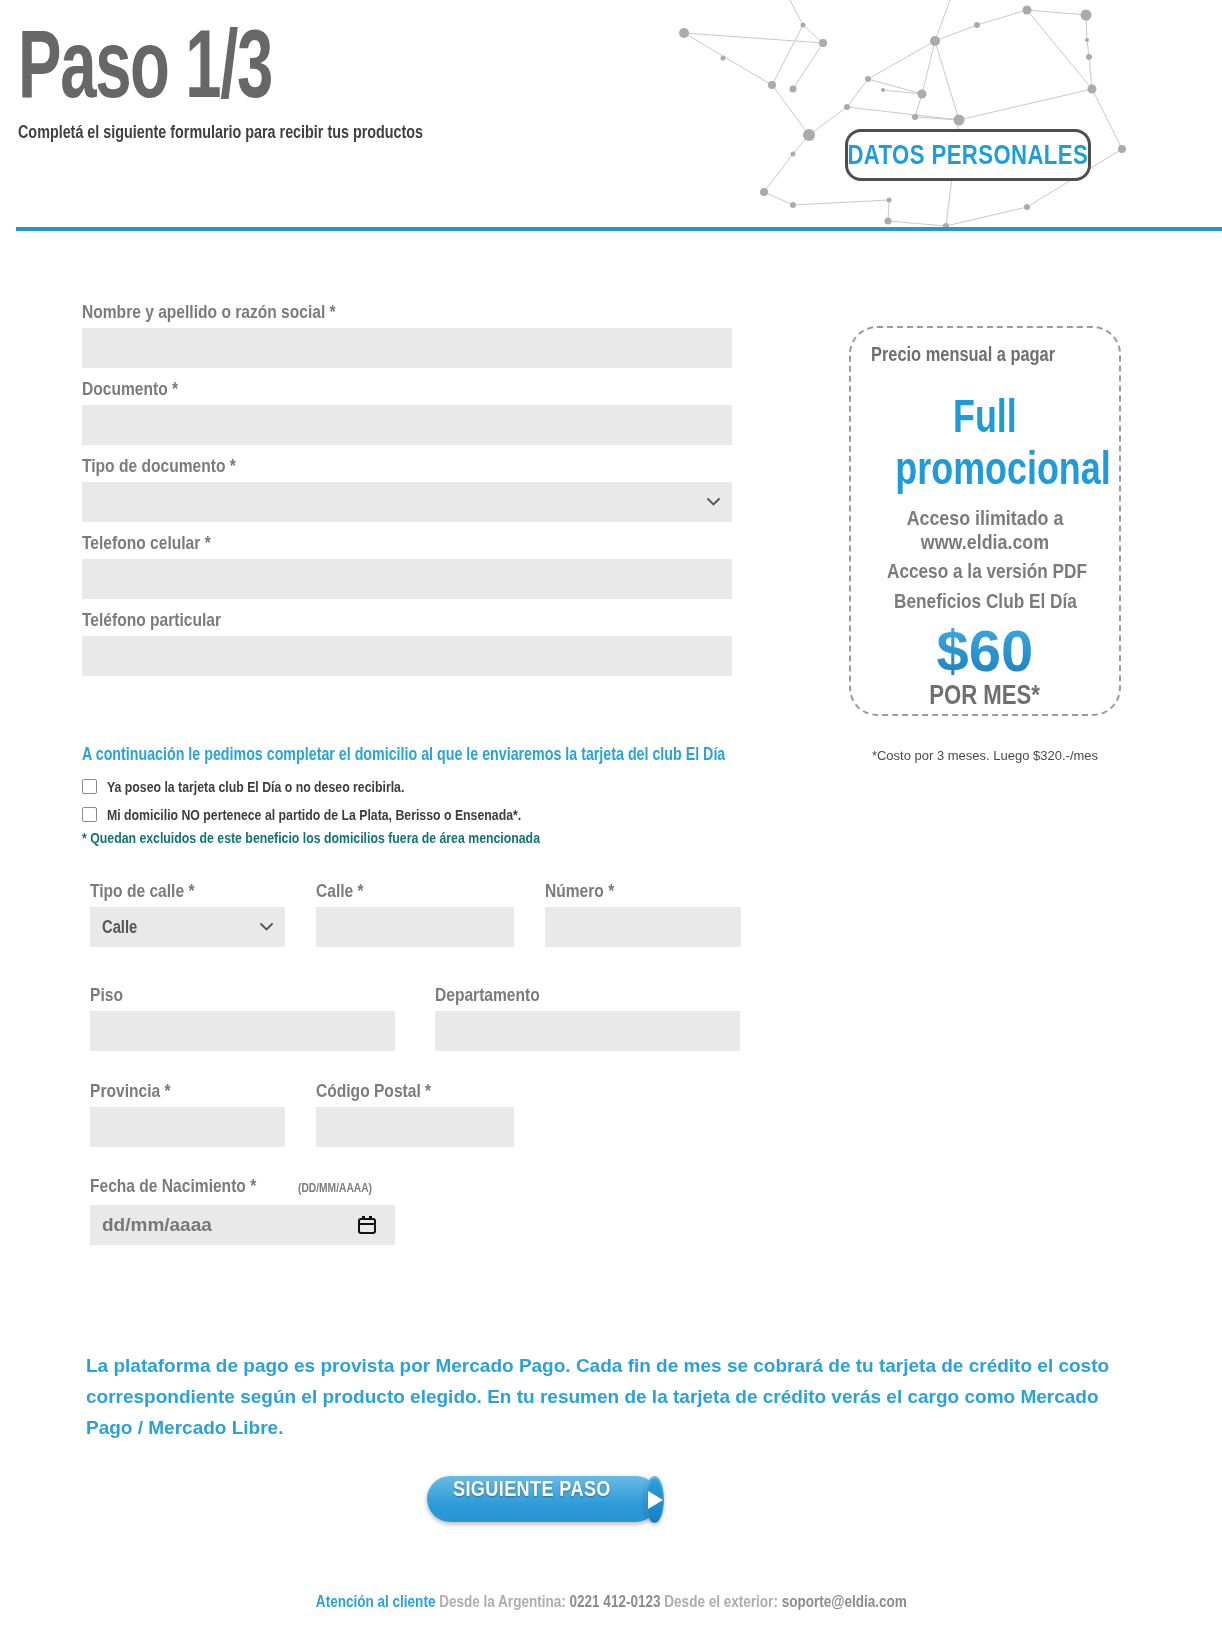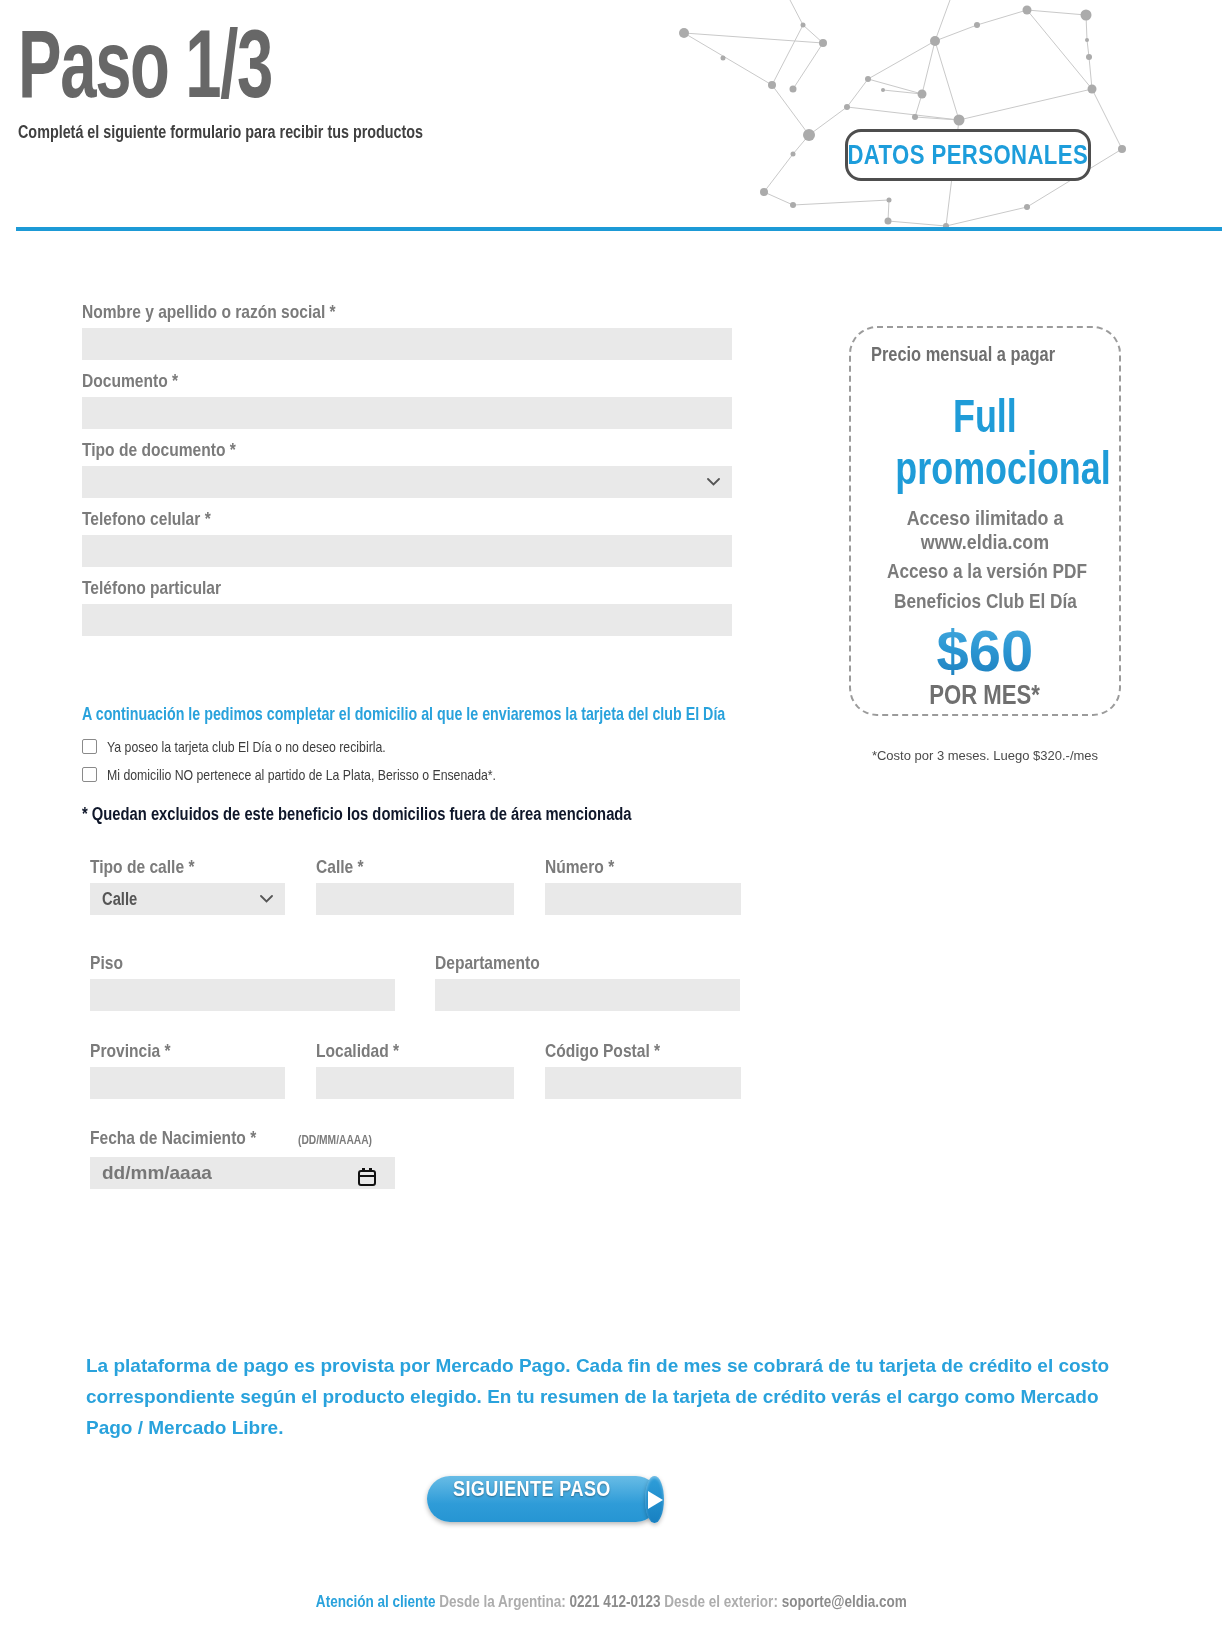--- a/index.html
+++ b/index.html
@@ -34,37 +34,37 @@
     border:3px solid #4e4e4e; border-radius:16px; background:#fff;
     display:flex; align-items:center; justify-content:center; z-index:2;
   }
   .badge span { font-size:27px; font-weight:700; color:#1d9ddb; letter-spacing:.5px; }
   .rule { position:absolute; left:16px; right:0; top:227px; height:4px; background:#1d9ad6; z-index:2; }
 
   
   .form-col { position:absolute; left:82px; top:300px; width:650px; }
   .flabel { display:block; font-size:19px; font-weight:700; color:#7b7b7b; line-height:23px; margin-bottom:5px; }
   .tinput, .sel {
-    width:100%; height:32px; background:#e9e9e9; border:none; outline:none;
+    width:100%; height:40px; background:#e9e9e9; border:none; outline:none;
     font-family:"Liberation Sans",sans-serif; font-size:18px; color:#444; padding:0 12px;
   }
   .fg { margin-bottom:9px; }
   .sel { display:flex; align-items:center; justify-content:space-between; cursor:pointer; }
   .sel .val { font-size:18px; font-weight:700; color:#555; }
   .chev { flex:0 0 auto; }
 
   .addr-heading { margin-top:66px; line-height:24px;text-align:center; }
   .addr-heading span { font-size:19px; font-weight:700; color:#29a2dc; }
   .cb-row { display:flex; align-items:center; gap:10px; margin-top:11px; }
   .cb-row input[type=checkbox] {
     appearance:none; -webkit-appearance:none; width:15px; height:15px;
     border:1.5px solid #8a8a8a; border-radius:2px; background:#fff; cursor:pointer;
   }
-  .cb-row .cb-label { font-size:15px; font-weight:400; color:#3d3d3d; }
-  .red-note { margin-top:20px; font-size:18px; font-weight:700; color:#0f172a; line-height:22px; }
+  .cb-row .cb-label { font-size:15px; font-weight:700; color:#3d3d3d; }
+  .red-note { margin-top:4px; font-size:15px; font-weight:700; color:#0f766e; line-height:22px; }
 
   .grid3 { display:grid; grid-template-columns:195px 198px 196px; column-gap:31px; margin-left:8px; }
   .grid2 { display:grid; grid-template-columns:305px 305px; column-gap:40px; margin-left:8px; }
   .mt1 { margin-top:30px; } .mt2 { margin-top:36px; } .mt3 { margin-top:28px; }
 
   .date-group { margin-top:27px; margin-left:8px; }
   .flabel .fmt { font-size:12.5px; }
   .date-wrap { position:relative; width:305px; }
   .date-wrap input { padding-right:44px; font-weight:700; font-size:19px; }
   .date-wrap input::placeholder { color:#777; opacity:1; }
@@ -279,24 +279,20 @@
         <input class="tinput" type="text" style="">
       </div>
     </div>
 
     <div class="grid3 mt3">
       <div>
         <label class="flabel"><span class="sqz">Provincia *</span></label>
         <input class="tinput" type="text" style="">
       </div>
       <div>
-        <label class="flabel"><span class="sqz">Localidad *</span></label>
-        <input class="tinput" type="text" style="">
-      </div>
-      <div>
         <label class="flabel"><span class="sqz">Código Postal *</span></label>
         <input class="tinput" type="text" style="">
       </div>
     </div>
 
     <div class="date-group">
       <label class="flabel">
         <span class="sqz">Fecha de Nacimiento *</span>
         <span class="fmt sqz">(DD/MM/AAAA)</span>
       </label>

